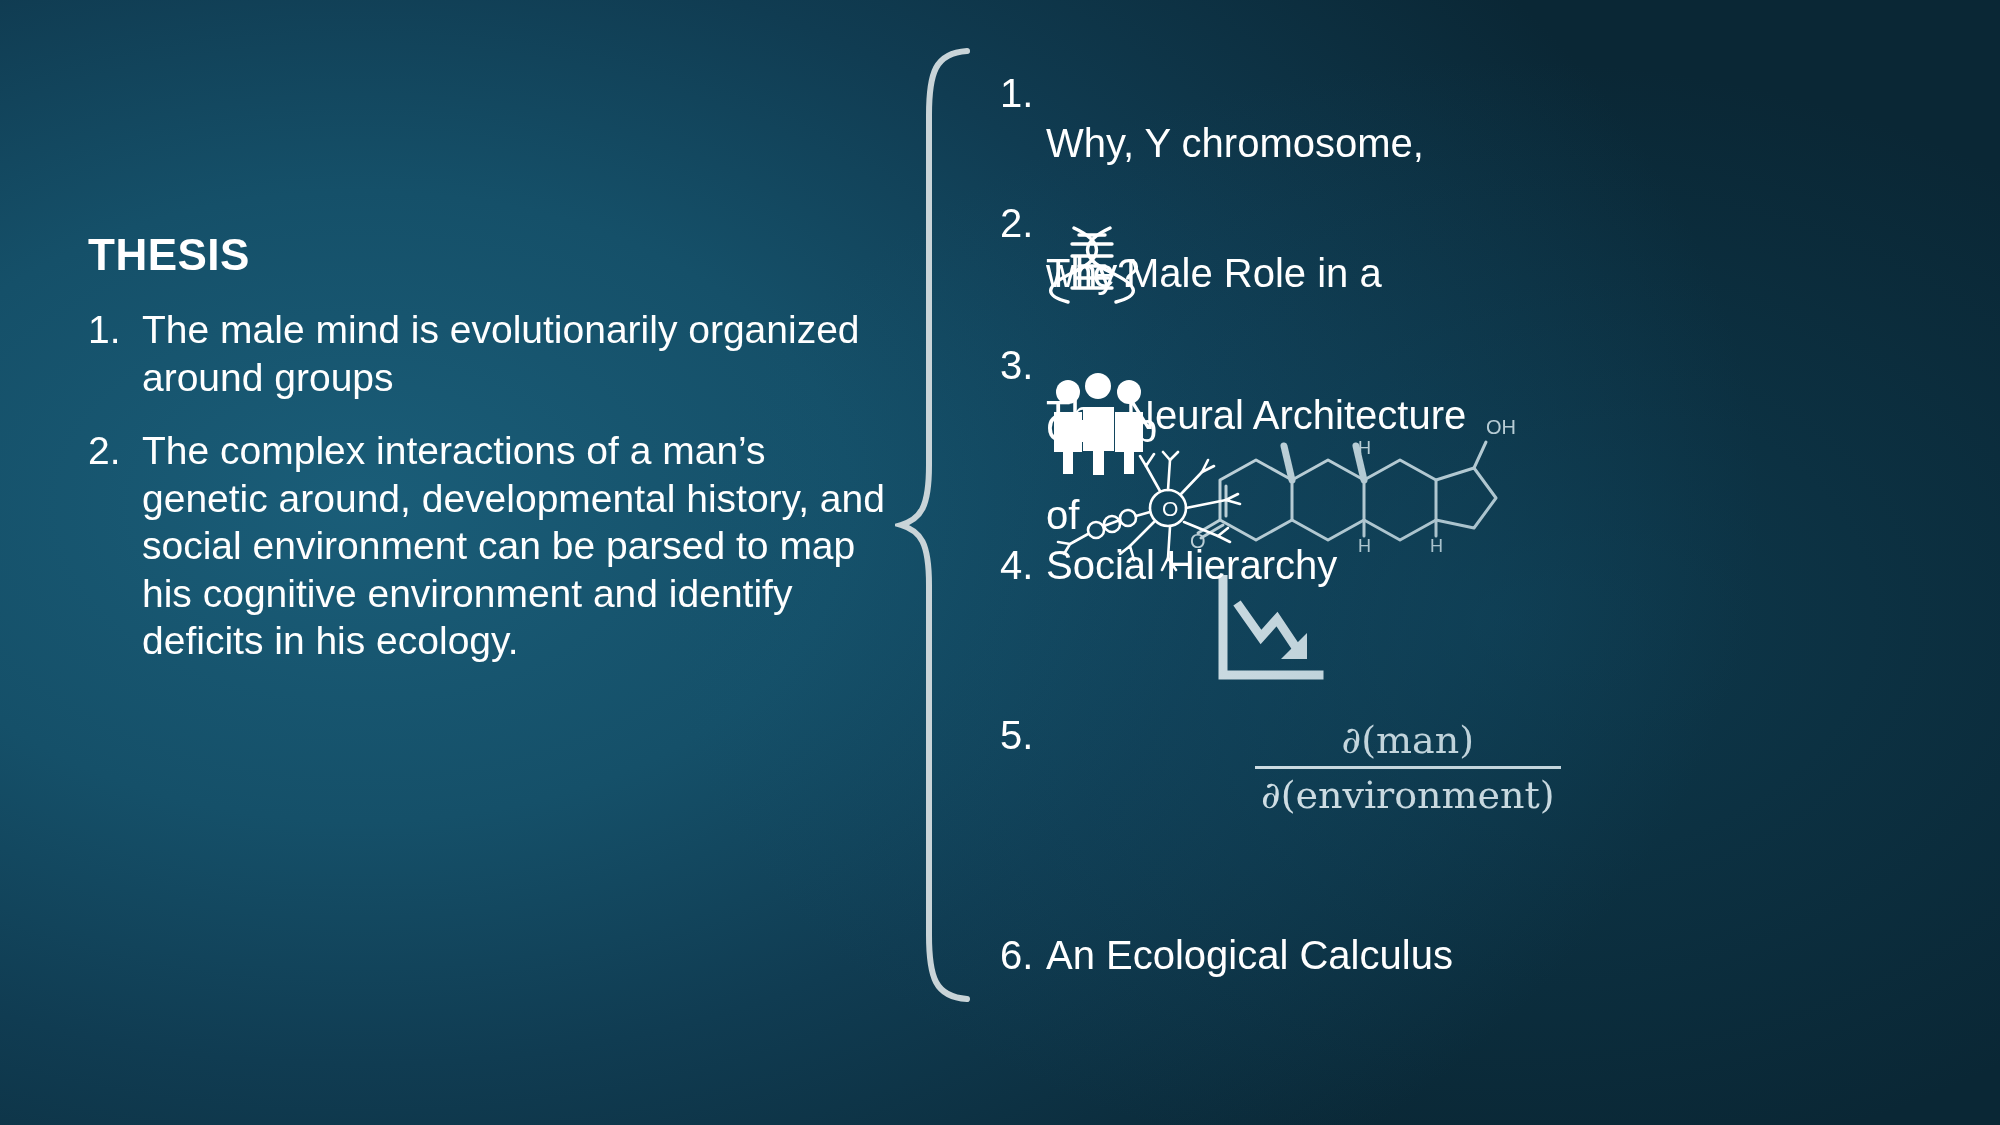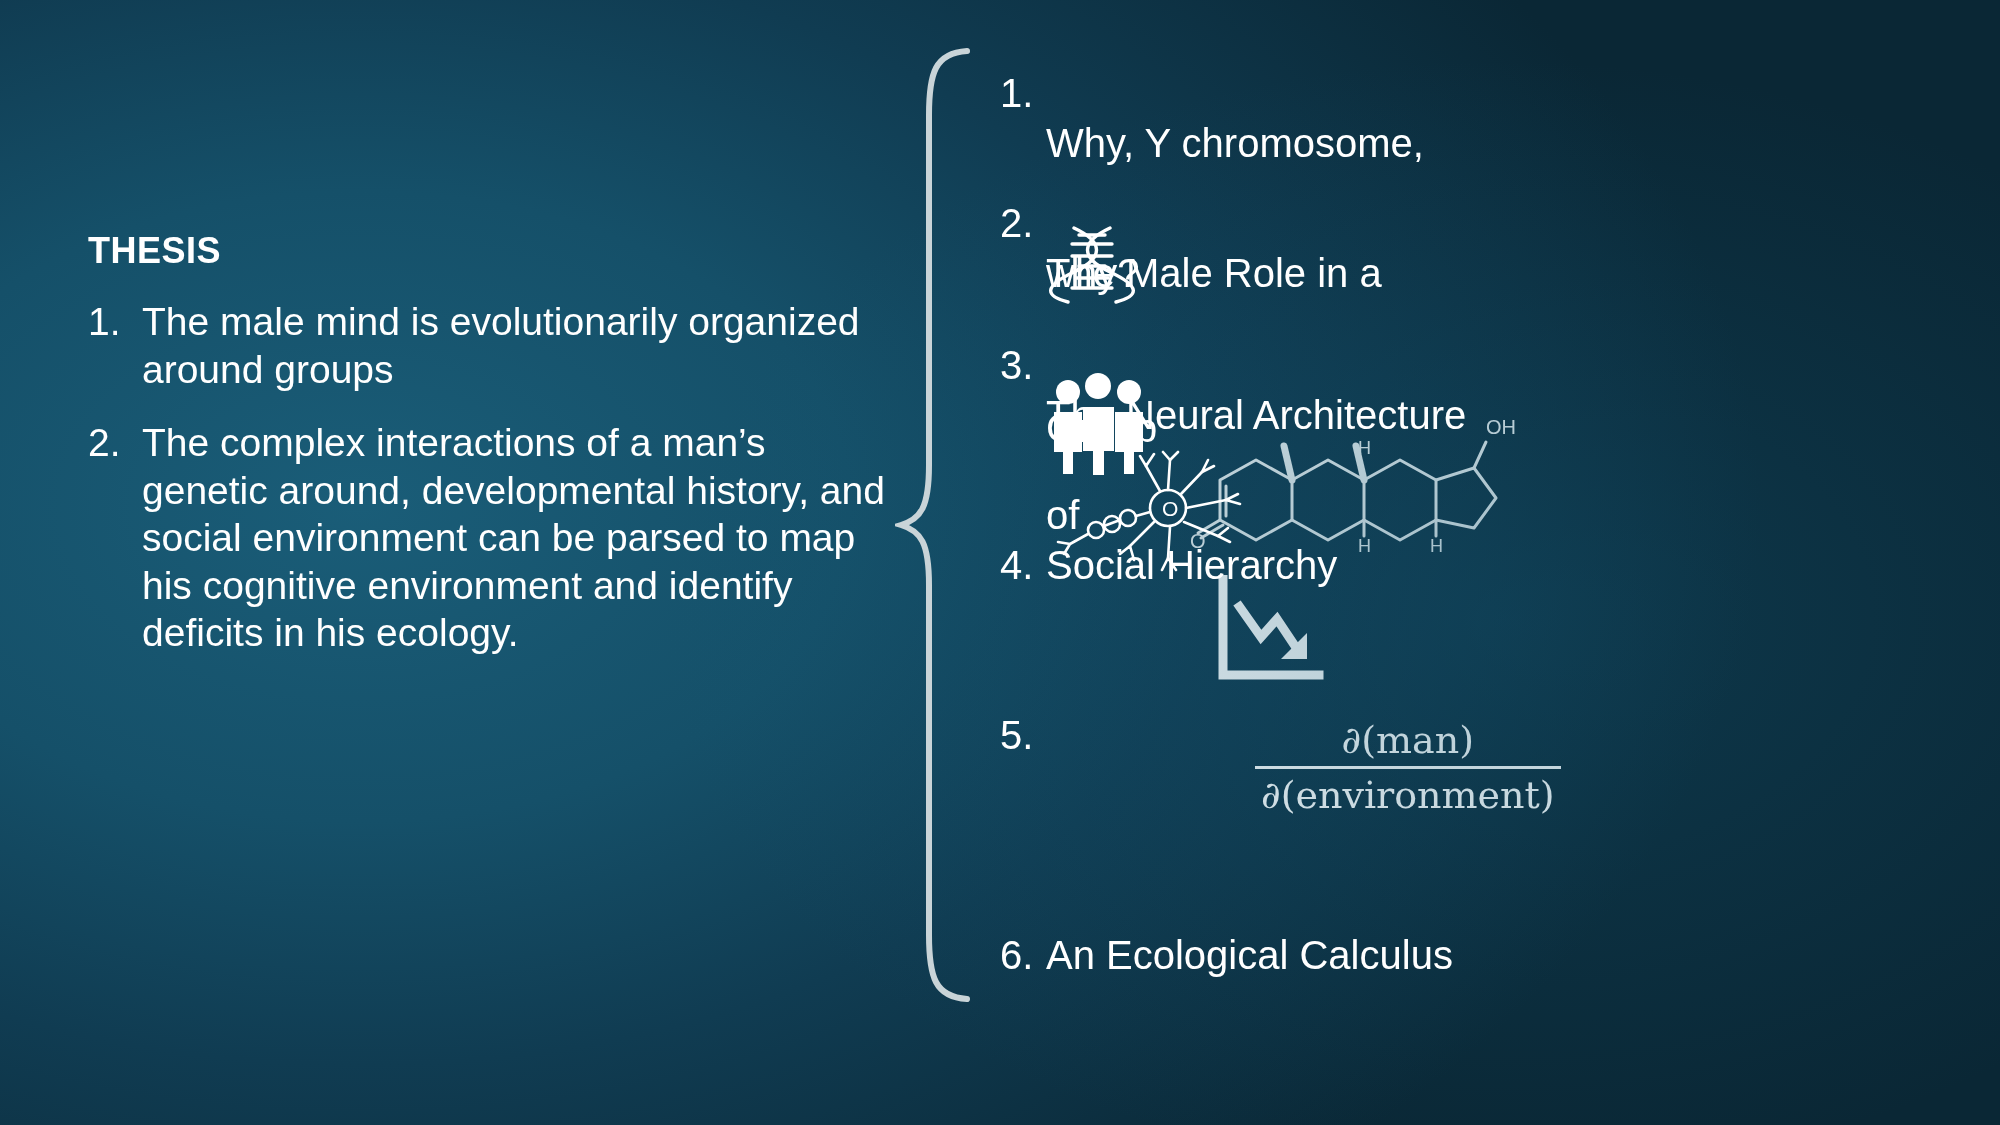--- a/index.html
+++ b/index.html
@@ -28,21 +28,21 @@
 
   
   .left {
     position: absolute;
     left: 88px;
     top: 230px;
     width: 810px;
     z-index: 3;
   }
   .thesis-title {
-    font-size: 36px;
+    font-size: 44px;
     font-weight: bold;
     letter-spacing: 0.5px;
     margin: 0 0 26px 0;
   }
   ol.thesis-list {
     list-style: none;
     margin: 0;
     padding: 0;
     font-size: 39px;
     line-height: 1.22;

